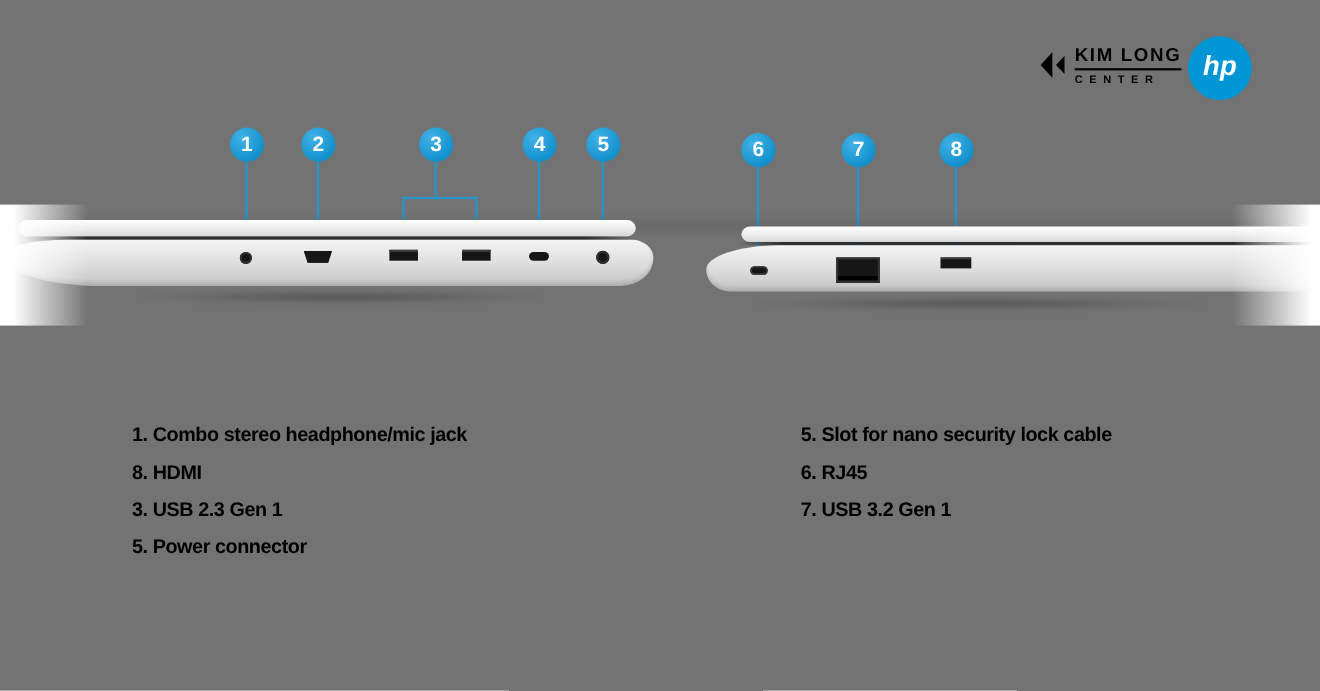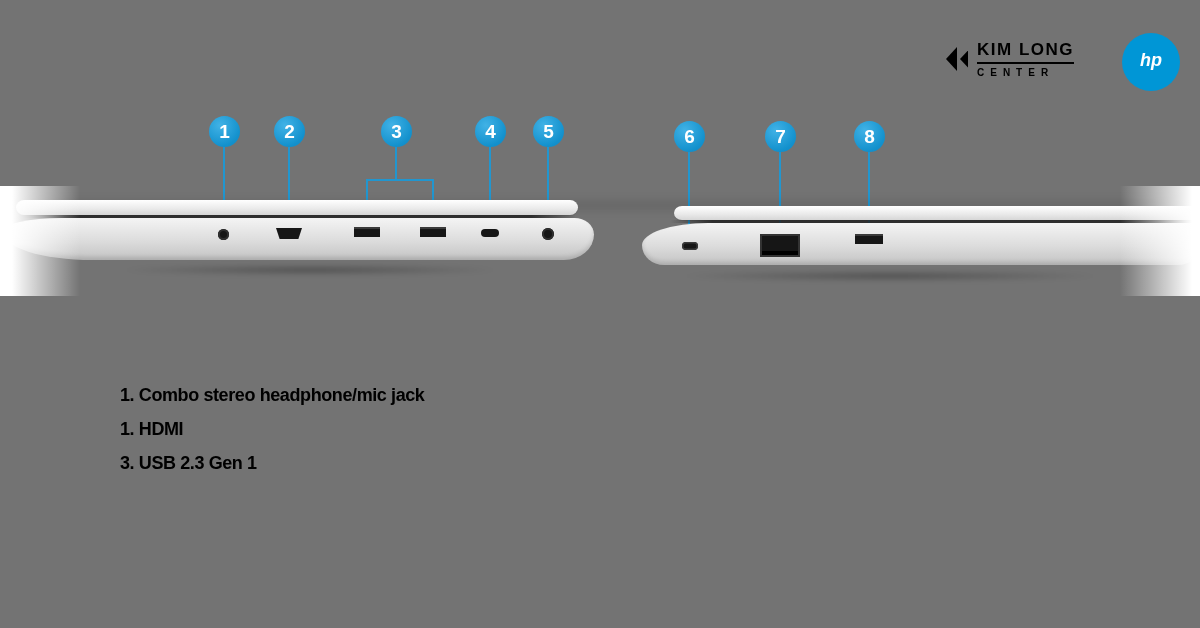--- a/index.html
+++ b/index.html
@@ -8,23 +8,23 @@
 
   
   .kimlong{position:absolute;left:946px;top:40px;display:flex;align-items:center;gap:9px;}
   .kl-icon{display:flex;align-items:center;gap:3px;}
   .kl-tri{width:11px;height:24px;background:#000;clip-path:polygon(100% 0,0 50%,100% 100%);}
   .kl-tri.small{width:8px;height:17px;}
   .kl-text{display:flex;flex-direction:column;}
   .kl-name{font-size:17px;font-weight:800;letter-spacing:1.5px;color:#000;white-space:nowrap;}
   .kl-rule{height:2px;background:#000;margin:2px 0 3px 0;}
   .kl-center{font-size:10px;font-weight:700;letter-spacing:6px;color:#000;white-space:nowrap;}
-  .hp-logo{position:absolute;left:1122px;top:33px;width:58px;height:58px;border-radius:50%;
+  .hp-logo{position:absolute;left:1080px;top:33px;width:58px;height:58px;border-radius:50%;
            background:#0096d6;color:#fff;display:flex;align-items:center;justify-content:center;
-           font-size:18px;font-weight:700;font-style:italic;padding-bottom:4px;box-sizing:border-box;}
+           font-size:25px;font-weight:700;font-style:italic;padding-bottom:4px;box-sizing:border-box;}
 
   
   .callout{position:absolute;width:31px;height:31px;border-radius:50%;
            background:radial-gradient(circle at 35% 30%, #41b2e6, #1391cd 70%, #0f86c0);
            color:#fff;display:flex;align-items:center;justify-content:center;
            font-weight:700;font-size:19px;}
   .leader{position:absolute;background:#2196cf;}
 
   
   .horizon{position:absolute;left:0;top:196px;width:1200px;height:18px;
@@ -138,18 +138,24 @@
     <div class="port rj45" style="left:120px;top:34px;width:40px;height:23px"></div>
     <div class="port usba" style="left:215px;top:34px;width:28px;height:10px"></div>
     <div class="lap-shadow" style="left:40px;top:70px;width:420px;height:12px"></div>
   </div>
 
   <div class="fade-l"></div>
   <div class="fade-r"></div>
 
   <div class="legend-col" style="left:120px;top:378px">
     <div class="legend-line">1. Combo stereo headphone/mic jack</div>
-    <div class="legend-line">1. HDMI</div>
+    <div class="legend-line">8. HDMI</div>
     <div class="legend-line">3. USB 2.3 Gen 1</div>
+    <div class="legend-line">5. Power connector</div>
   </div>
 
+  <div class="legend-col" style="left:728px;top:378px">
+    <div class="legend-line">5. Slot for nano security lock cable</div>
+    <div class="legend-line">6. RJ45</div>
+    <div class="legend-line">7. USB 3.2 Gen 1</div>
+  </div>
 
 </div>
 
 </body></html>

